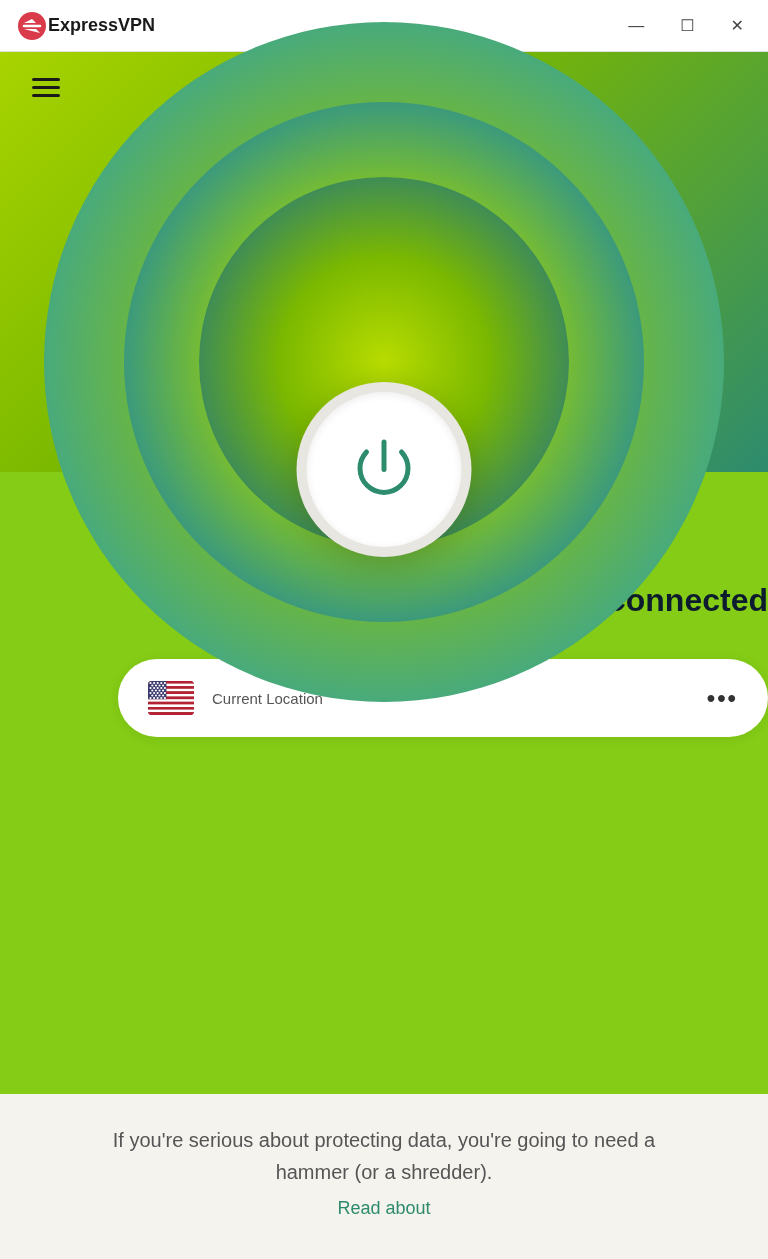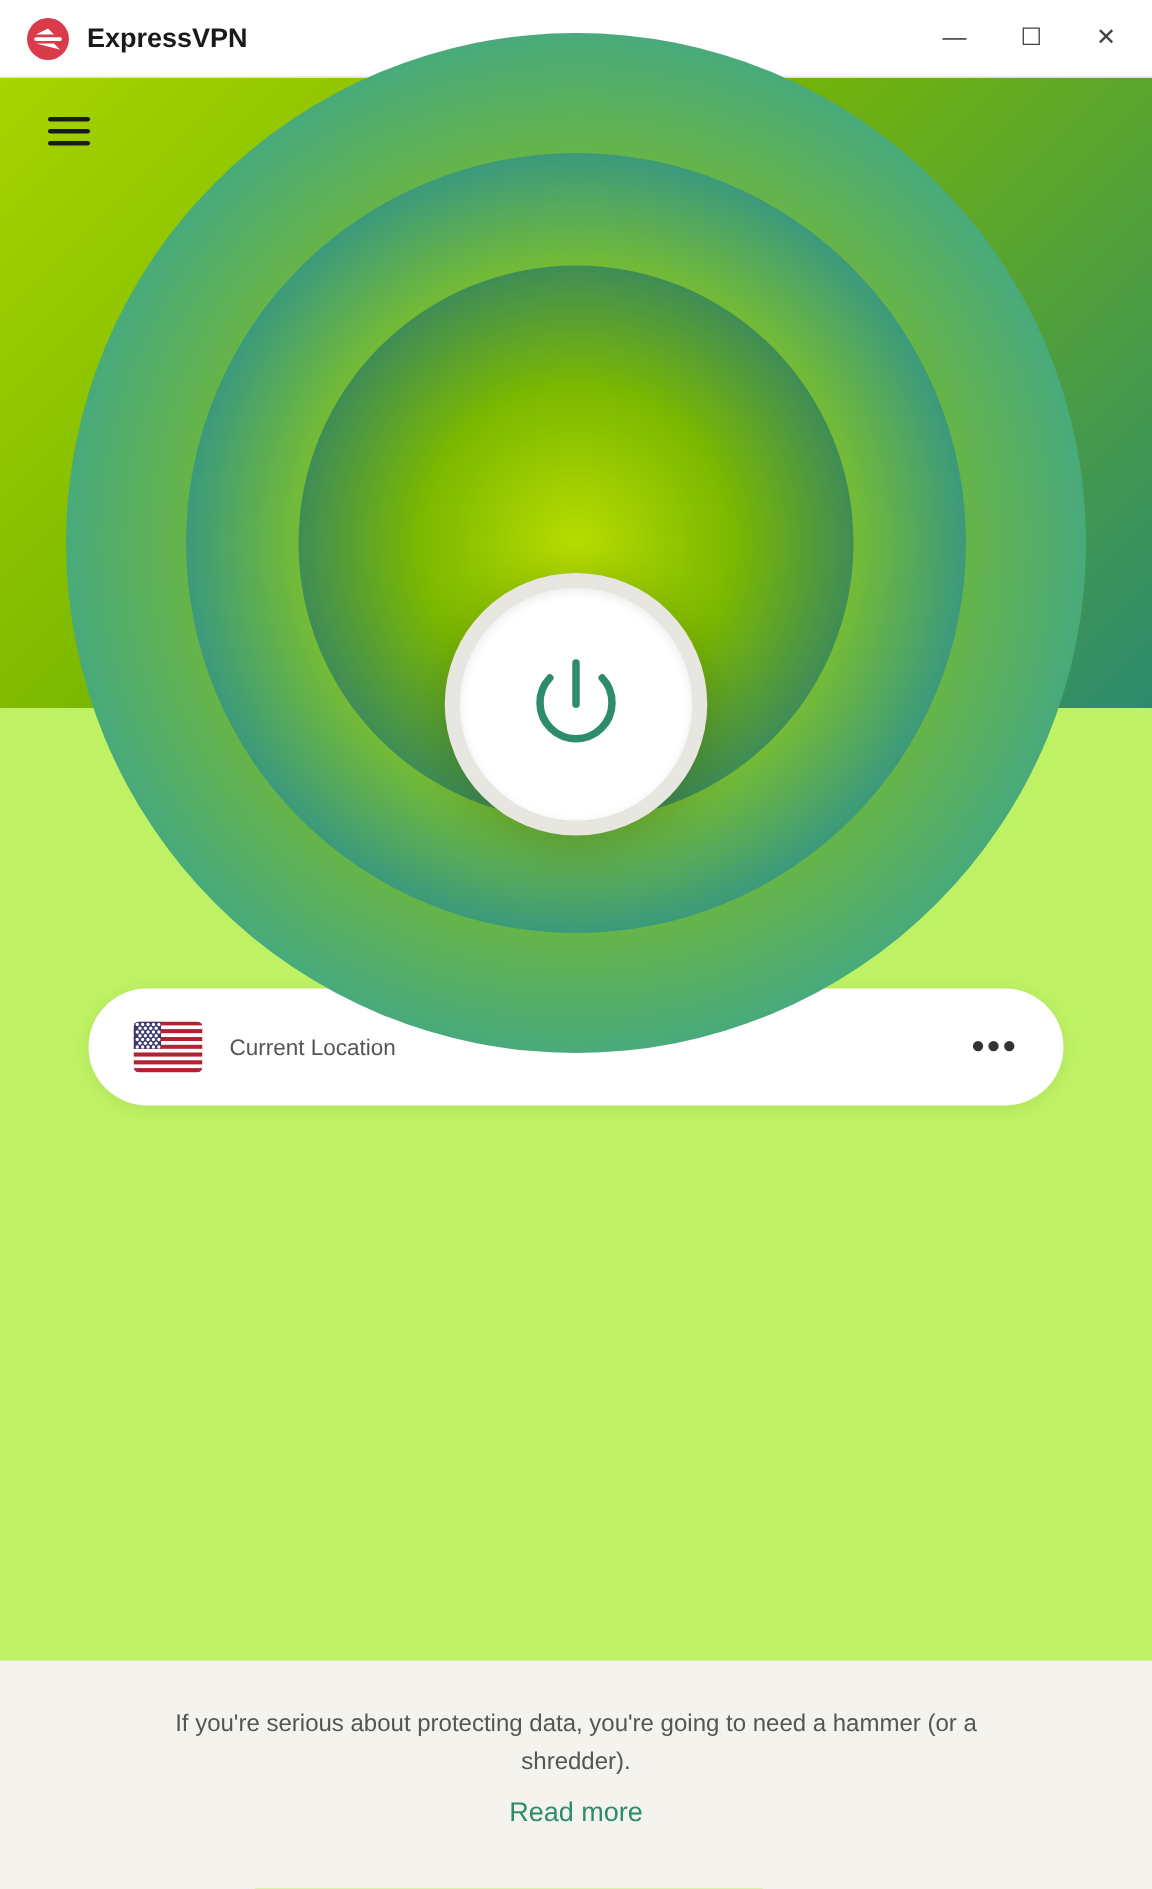--- a/index.html
+++ b/index.html
@@ -26,21 +26,20 @@
       padding: 8px 16px;
       background: #ffffff;
       height: 52px;
       border-bottom: 1px solid #e0e0e0;
       flex-shrink: 0;
     }
 
     .title-bar-left {
       display: flex;
       align-items: center;
-      gap: 10px;
     }
 
     .logo-icon {
       width: 32px;
       height: 32px;
     }
 
     .app-title {
       font-size: 18px;
       font-weight: 600;
@@ -168,24 +167,24 @@
     }
 
     .power-icon-svg {
       width: 75px;
       height: 75px;
     }
 
     
     .main-content {
       flex: 1;
-      background: #bef264;
+      background: #84cc16;
       display: flex;
       flex-direction: column;
-      align-items: center;
+      align-items: flex-end;
       padding-top: 110px;
     }
 
     .status-text {
       font-size: 32px;
       font-weight: 700;
       color: #0d1b2e;
       margin-bottom: 40px;
     }
 
@@ -245,21 +244,21 @@
       position: absolute;
       bottom: 0;
       left: 0;
       right: 0;
       padding: 30px 80px 40px;
       text-align: center;
       background: #f5f3ee;
     }
 
     .tip-text {
-      font-size: 16px;
+      font-size: 20px;
       color: #555;
       line-height: 1.6;
       margin-bottom: 10px;
     }
 
     .read-more {
       font-size: 18px;
       color: #2d8b6e;
       font-weight: 500;
       cursor: pointer;
@@ -388,16 +387,16 @@
         <div class="location-info">
           <span class="location-label">Current Location</span>
         </div>
       </div>
       <span class="more-dots">•••</span>
     </div>
   </div>
 
   <div class="bottom-tip">
     <p class="tip-text">If you're serious about protecting data, you're going to need a hammer (or a shredder).</p>
-    <a class="read-more" href="#">Read more</a>
+    <a class="read-more" href="#">Read about</a>
   </div>
 
 </div>
 
 </body></html>

